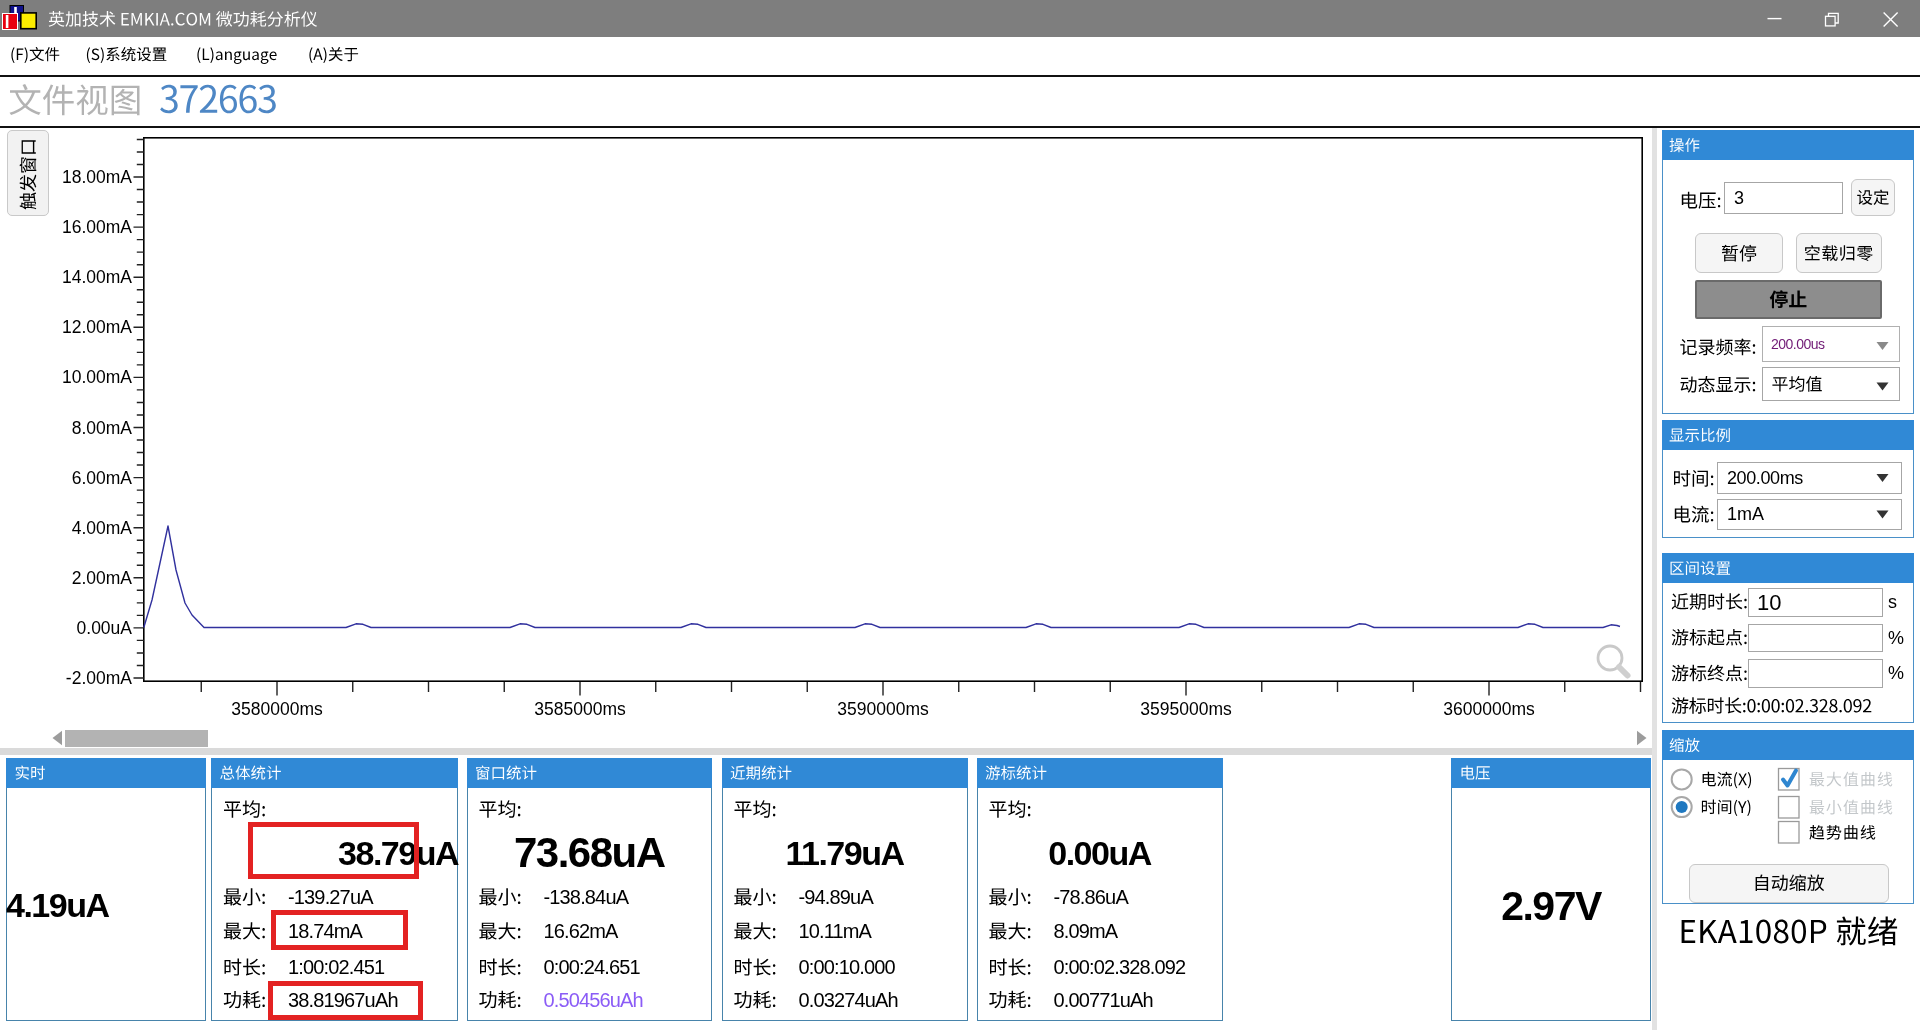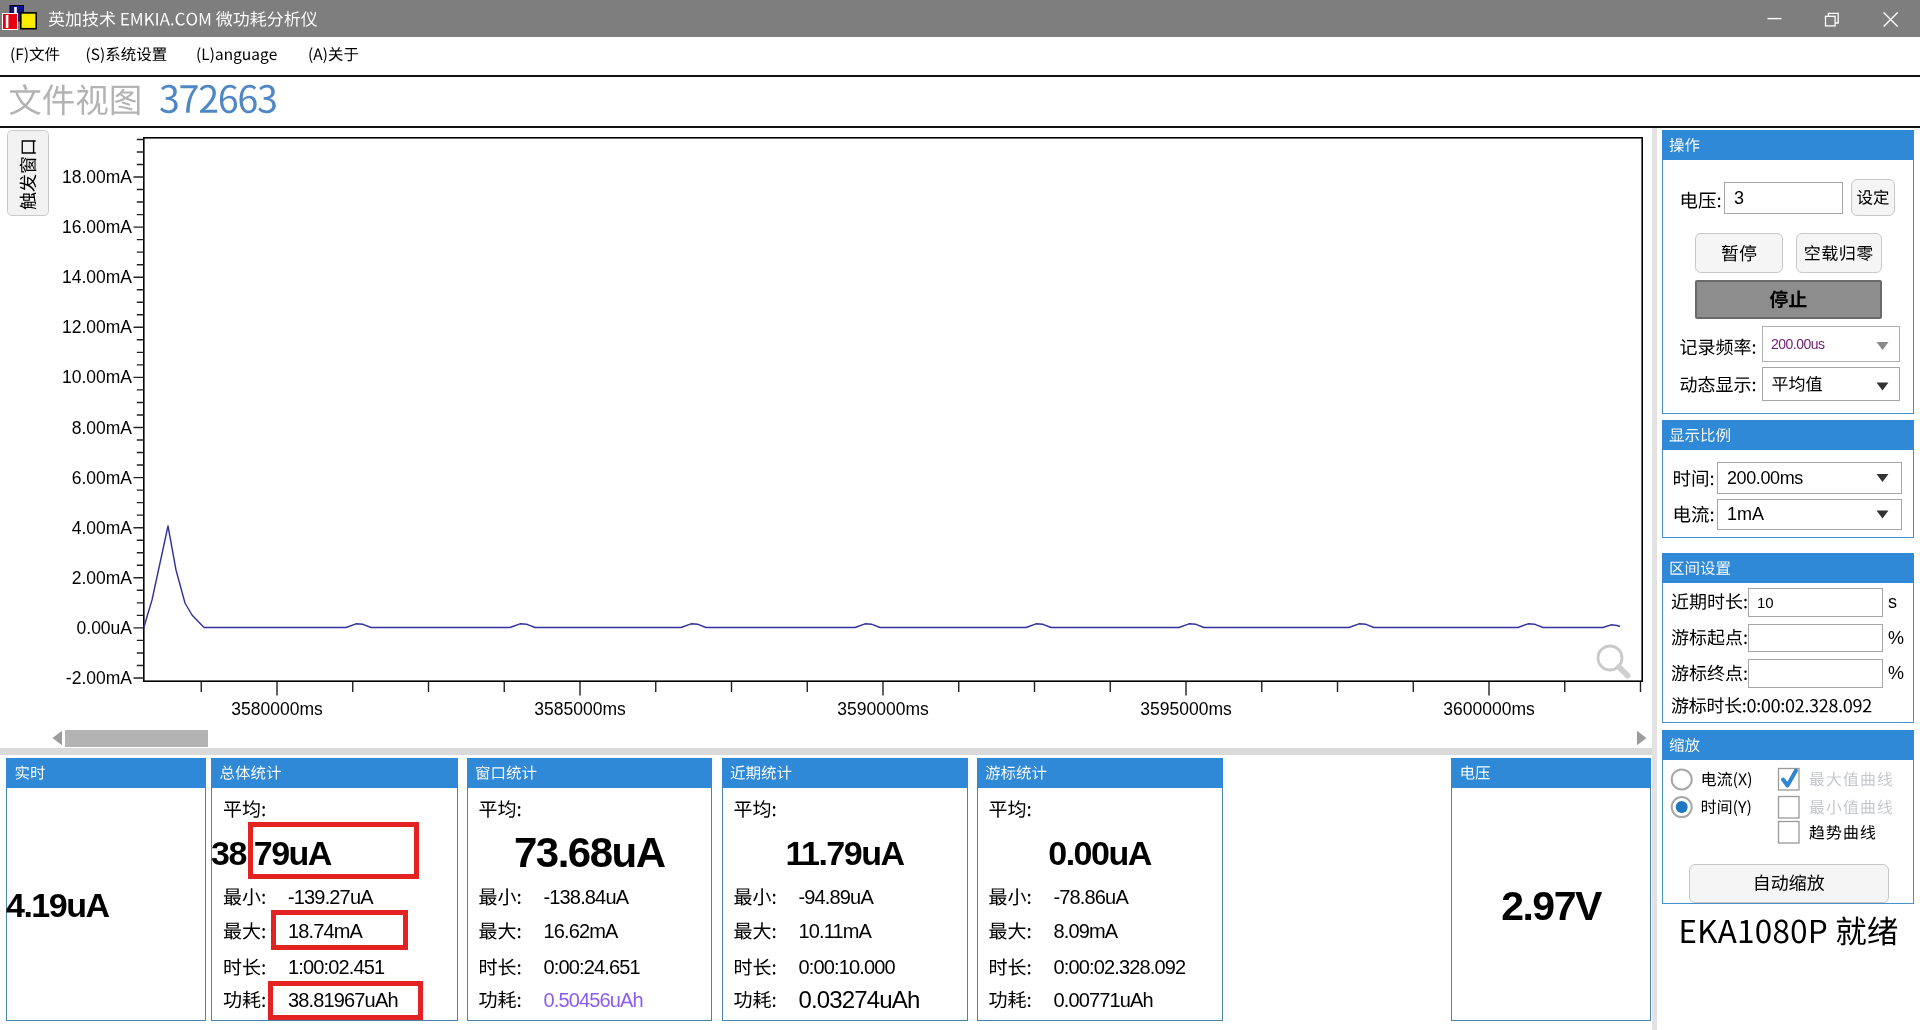--- a/index.html
+++ b/index.html
@@ -16,35 +16,35 @@
 <div style="position:absolute;left:211px;top:758px;width:247px;height:263px;background:#fff;border:1px solid #4884ab;box-sizing:border-box"></div>
 <div style="position:absolute;left:211px;top:758px;width:247px;height:29.5px;background:#3089d6"></div>
 <div style="position:absolute;left:466.5px;top:758px;width:245.5px;height:263px;background:#fff;border:1px solid #4884ab;box-sizing:border-box"></div>
 <div style="position:absolute;left:466.5px;top:758px;width:245.5px;height:29.5px;background:#3089d6"></div>
 <div style="position:absolute;left:721.5px;top:758px;width:246px;height:263px;background:#fff;border:1px solid #4884ab;box-sizing:border-box"></div>
 <div style="position:absolute;left:721.5px;top:758px;width:246px;height:29.5px;background:#3089d6"></div>
 <div style="position:absolute;left:976.5px;top:758px;width:246px;height:263px;background:#fff;border:1px solid #4884ab;box-sizing:border-box"></div>
 <div style="position:absolute;left:976.5px;top:758px;width:246px;height:29.5px;background:#3089d6"></div>
 <div style="position:absolute;left:1451px;top:758px;width:200px;height:263px;background:#fff;border:1px solid #4884ab;box-sizing:border-box"></div>
 <div style="position:absolute;left:1451px;top:758px;width:200px;height:29.5px;background:#3089d6"></div>
-<div style="position:absolute;left:211px;top:832.5px;width:247px;height:40px;line-height:40px;font-weight:bold;font-size:34px;letter-spacing:-1.5px;text-align:left;color:#000">38.79uA</div>
+<div style="position:absolute;left:211px;top:832.5px;width:247px;height:40px;line-height:40px;font-weight:bold;font-size:34px;letter-spacing:-1.5px;text-align:right;color:#000">38.79uA</div>
 <div style="position:absolute;left:288px;top:884.8px;width:170px;height:24px;line-height:24px;font-size:20px;letter-spacing:-0.85px;color:#000">-139.27uA</div>
 <div style="position:absolute;left:288px;top:919.0px;width:170px;height:24px;line-height:24px;font-size:20px;letter-spacing:-0.85px;color:#000">18.74mA</div>
 <div style="position:absolute;left:288px;top:955.2px;width:170px;height:24px;line-height:24px;font-size:20px;letter-spacing:-0.85px;color:#000">1:00:02.451</div>
 <div style="position:absolute;left:288px;top:987.7px;width:170px;height:24px;line-height:24px;font-size:20px;letter-spacing:-0.85px;color:#000000">38.81967uAh</div>
 <div style="position:absolute;left:466.5px;top:832.5px;width:245.5px;height:40px;line-height:40px;font-weight:bold;font-size:42px;letter-spacing:-1.5px;text-align:center;color:#000">73.68uA</div>
 <div style="position:absolute;left:543.5px;top:884.8px;width:170px;height:24px;line-height:24px;font-size:20px;letter-spacing:-0.85px;color:#000">-138.84uA</div>
 <div style="position:absolute;left:543.5px;top:919.0px;width:170px;height:24px;line-height:24px;font-size:20px;letter-spacing:-0.85px;color:#000">16.62mA</div>
 <div style="position:absolute;left:543.5px;top:955.2px;width:170px;height:24px;line-height:24px;font-size:20px;letter-spacing:-0.85px;color:#000">0:00:24.651</div>
 <div style="position:absolute;left:543.5px;top:987.7px;width:170px;height:24px;line-height:24px;font-size:20px;letter-spacing:-0.85px;color:#8b5cf6">0.50456uAh</div>
 <div style="position:absolute;left:721.5px;top:832.5px;width:246px;height:40px;line-height:40px;font-weight:bold;font-size:34px;letter-spacing:-1.5px;text-align:center;color:#000">11.79uA</div>
 <div style="position:absolute;left:798.5px;top:884.8px;width:170px;height:24px;line-height:24px;font-size:20px;letter-spacing:-0.85px;color:#000">-94.89uA</div>
 <div style="position:absolute;left:798.5px;top:919.0px;width:170px;height:24px;line-height:24px;font-size:20px;letter-spacing:-0.85px;color:#000">10.11mA</div>
 <div style="position:absolute;left:798.5px;top:955.2px;width:170px;height:24px;line-height:24px;font-size:20px;letter-spacing:-0.85px;color:#000">0:00:10.000</div>
-<div style="position:absolute;left:798.5px;top:987.7px;width:170px;height:24px;line-height:24px;font-size:24px;letter-spacing:-0.85px;color:#000">0.03274uAh</div>
+<div style="position:absolute;left:798.5px;top:987.7px;width:170px;height:24px;line-height:24px;font-size:20px;letter-spacing:-0.85px;color:#000">0.03274uAh</div>
 <div style="position:absolute;left:976.5px;top:832.5px;width:246px;height:40px;line-height:40px;font-weight:bold;font-size:34px;letter-spacing:-1.5px;text-align:center;color:#000">0.00uA</div>
 <div style="position:absolute;left:1053.5px;top:884.8px;width:170px;height:24px;line-height:24px;font-size:20px;letter-spacing:-0.85px;color:#000">-78.86uA</div>
 <div style="position:absolute;left:1053.5px;top:919.0px;width:170px;height:24px;line-height:24px;font-size:20px;letter-spacing:-0.85px;color:#000">8.09mA</div>
 <div style="position:absolute;left:1053.5px;top:955.2px;width:170px;height:24px;line-height:24px;font-size:20px;letter-spacing:-0.85px;color:#000">0:00:02.328.092</div>
 <div style="position:absolute;left:1053.5px;top:987.7px;width:170px;height:24px;line-height:24px;font-size:20px;letter-spacing:-0.85px;color:#000">0.00771uAh</div>
 <div style="position:absolute;left:6px;top:884.5px;width:200px;height:40px;line-height:40px;font-weight:bold;font-size:34px;letter-spacing:-1.5px;">4.19uA</div>
 <div style="position:absolute;left:1451px;top:885.5px;width:200px;height:40px;line-height:40px;font-weight:bold;font-size:41px;letter-spacing:-1.5px;text-align:center">2.97V</div>
 <div style="position:absolute;left:248px;top:822px;width:171px;height:56.5px;border:5px solid #e32222;box-sizing:border-box"></div>
 <div style="position:absolute;left:271px;top:910px;width:136.5px;height:40px;border:5px solid #e32222;box-sizing:border-box"></div>
 <div style="position:absolute;left:268px;top:981px;width:155px;height:38.5px;border:5px solid #e32222;box-sizing:border-box"></div>
@@ -63,21 +63,21 @@
 <div style="position:absolute;left:1795.5px;top:233px;width:86.5px;height:40px;background:#f5f5f5;border:1px solid #c8c8c8;border-radius:6px;box-sizing:border-box"></div>
 <div style="position:absolute;left:1695px;top:279.5px;width:186.5px;height:39.5px;background:#8d8d8d;border:2px solid #6a6a6a;box-sizing:border-box;border-radius:2px"></div>
 <div style="position:absolute;left:1762px;top:326px;width:138px;height:35.5px;background:#fff;border:1px solid #a6a6a6;box-sizing:border-box;border-color:#b0b0b0"></div>
 <div style="position:absolute;left:1771px;top:333px;width:100px;height:22px;line-height:22px;font-size:14px;color:#701a75;letter-spacing:-0.5px">200.00us</div>
 <div style="position:absolute;left:1762px;top:367px;width:138px;height:34px;background:#fff;border:1px solid #a6a6a6;box-sizing:border-box"></div>
 <div style="position:absolute;left:1717px;top:462px;width:185px;height:31.5px;background:#fff;border:1px solid #a6a6a6;box-sizing:border-box"></div>
 <div style="position:absolute;left:1727px;top:466px;width:110px;height:24px;line-height:24px;font-size:18px;letter-spacing:-0.4px">200.00ms</div>
 <div style="position:absolute;left:1717px;top:499px;width:185px;height:30.5px;background:#fff;border:1px solid #a6a6a6;box-sizing:border-box"></div>
 <div style="position:absolute;left:1727px;top:502px;width:110px;height:24px;line-height:24px;font-size:18px">1mA</div>
 <div style="position:absolute;left:1748px;top:588px;width:135px;height:28.5px;background:#fff;border:1px solid #a6a6a6;box-sizing:border-box"></div>
-<div style="position:absolute;left:1757px;top:591px;width:60px;height:23px;line-height:23px;font-size:15px">10</div>
+<div style="position:absolute;left:1757px;top:591px;width:60px;height:23px;line-height:23px;font-size:22px">10</div>
 <div style="position:absolute;left:1888px;top:590px;width:20px;height:24px;line-height:24px;font-size:18px">s</div>
 <div style="position:absolute;left:1748px;top:623.5px;width:135px;height:28.5px;background:#fff;border:1px solid #a6a6a6;box-sizing:border-box"></div>
 <div style="position:absolute;left:1888px;top:626px;width:20px;height:24px;line-height:24px;font-size:18px">%</div>
 <div style="position:absolute;left:1748px;top:659px;width:135px;height:28.5px;background:#fff;border:1px solid #a6a6a6;box-sizing:border-box"></div>
 <div style="position:absolute;left:1888px;top:661px;width:20px;height:24px;line-height:24px;font-size:18px">%</div>
 <div style="position:absolute;left:1689px;top:863.5px;width:199.5px;height:39px;background:#f5f5f5;border:1px solid #c8c8c8;border-radius:6px;box-sizing:border-box"></div>
 <svg style="position:absolute;left:0;top:0;pointer-events:none" width="1920" height="1030" viewBox="0 0 1920 1030" font-family="Liberation Sans,sans-serif">
 <path transform="translate(14.5,778.6)" fill="#fff" d="M8.3 -1.7C10.4 -0.9 12.5 0.2 13.7 1.1L14.4 0.2C13.1 -0.7 11.0 -1.8 8.9 -2.5ZM3.7 -8.6C4.6 -8.1 5.5 -7.4 6.0 -6.8L6.7 -7.7C6.3 -8.2 5.3 -8.9 4.4 -9.4ZM2.2 -6.2C3.1 -5.7 4.1 -5.0 4.6 -4.4L5.3 -5.3C4.8 -5.8 3.7 -6.5 2.9 -7.0ZM1.4 -11.3V-8.1H2.6V-10.2H12.9V-8.1H14.1V-11.3H8.8C8.6 -11.8 8.2 -12.6 7.8 -13.1L6.6 -12.8C6.9 -12.3 7.2 -11.7 7.4 -11.3ZM1.1 -4.0V-3.0H6.7C5.8 -1.5 4.2 -0.4 1.3 0.2C1.5 0.4 1.8 0.9 1.9 1.2C5.4 0.4 7.1 -1.0 8.0 -3.0H14.5V-4.0H8.4C8.8 -5.5 8.9 -7.3 9.0 -9.4H7.8C7.7 -7.2 7.6 -5.4 7.1 -4.0Z M22.8 -7.0C23.7 -5.8 24.7 -4.2 25.2 -3.2L26.2 -3.8C25.7 -4.8 24.6 -6.3 23.8 -7.5ZM20.5 -6.2V-2.7H17.9V-6.2ZM20.5 -7.3H17.9V-10.7H20.5ZM16.8 -11.7V-0.4H17.9V-1.6H21.6V-11.7ZM27.3 -12.9V-9.9H22.3V-8.8H27.3V-0.5C27.3 -0.2 27.2 -0.1 26.9 -0.1C26.6 -0.1 25.4 -0.1 24.2 -0.1C24.4 0.2 24.6 0.8 24.6 1.1C26.2 1.1 27.2 1.1 27.7 0.9C28.3 0.7 28.5 0.3 28.5 -0.5V-8.8H30.4V-9.9H28.5V-12.9Z"></path>
 <path transform="translate(219.5,778.6)" fill="#fff" d="M11.8 -3.3C12.6 -2.2 13.6 -0.8 13.9 0.2L14.8 -0.4C14.5 -1.4 13.6 -2.8 12.6 -3.8ZM6.4 -4.2C7.4 -3.5 8.6 -2.4 9.2 -1.6L10.0 -2.4C9.4 -3.1 8.2 -4.1 7.2 -4.8ZM4.4 -3.7V-0.5C4.4 0.7 4.8 1.1 6.7 1.1C7.1 1.1 9.8 1.1 10.2 1.1C11.6 1.1 12.0 0.6 12.2 -1.1C11.8 -1.2 11.3 -1.4 11.1 -1.6C11.0 -0.2 10.8 0.0 10.1 0.0C9.5 0.0 7.2 0.0 6.7 0.0C5.8 0.0 5.6 -0.1 5.6 -0.5V-3.7ZM2.1 -3.5C1.8 -2.3 1.3 -0.9 0.7 -0.1L1.7 0.4C2.4 -0.6 2.9 -2.0 3.2 -3.3ZM4.1 -8.8H11.4V-6.1H4.1ZM2.9 -9.9V-4.9H12.7V-9.9H10.2C10.7 -10.7 11.3 -11.6 11.8 -12.5L10.6 -13.0C10.2 -12.1 9.5 -10.8 8.9 -9.9H5.7L6.6 -10.4C6.4 -11.1 5.7 -12.2 5.0 -13.0L4.0 -12.5C4.6 -11.7 5.3 -10.6 5.5 -9.9Z M19.4 -13.0C18.6 -10.6 17.3 -8.3 16.0 -6.8C16.2 -6.5 16.5 -5.9 16.6 -5.6C17.1 -6.2 17.6 -6.8 18.0 -7.4V1.2H19.1V-9.4C19.6 -10.4 20.1 -11.5 20.5 -12.6ZM21.9 -2.7V-1.6H24.5V1.1H25.6V-1.6H28.1V-2.7H25.6V-8.1C26.6 -5.4 28.1 -2.8 29.7 -1.3C29.9 -1.6 30.3 -2.0 30.6 -2.2C28.9 -3.6 27.3 -6.2 26.4 -8.8H30.3V-9.9H25.6V-13.0H24.5V-9.9H20.1V-8.8H23.8C22.8 -6.1 21.2 -3.5 19.5 -2.1C19.8 -1.9 20.2 -1.5 20.4 -1.3C22.0 -2.7 23.5 -5.3 24.5 -8.0V-2.7Z M41.8 -5.5V-0.6C41.8 0.6 42.1 0.9 43.2 0.9C43.4 0.9 44.3 0.9 44.5 0.9C45.5 0.9 45.8 0.3 45.8 -1.8C45.6 -1.8 45.1 -2.0 44.9 -2.2C44.8 -0.4 44.7 -0.1 44.4 -0.1C44.2 -0.1 43.5 -0.1 43.4 -0.1C43.0 -0.1 43.0 -0.1 43.0 -0.6V-5.5ZM38.9 -5.4C38.8 -2.4 38.5 -0.7 35.9 0.2C36.2 0.5 36.5 0.9 36.6 1.2C39.4 0.0 39.9 -2.0 40.1 -5.4ZM31.7 -0.8 31.9 0.3C33.3 -0.1 35.1 -0.7 36.9 -1.3L36.7 -2.3C34.8 -1.7 32.9 -1.1 31.7 -0.8ZM40.2 -12.8C40.5 -12.1 40.9 -11.3 41.1 -10.8H37.3V-9.7H40.1C39.4 -8.8 38.3 -7.3 38.0 -7.0C37.7 -6.7 37.3 -6.6 37.0 -6.5C37.1 -6.3 37.3 -5.7 37.4 -5.4C37.8 -5.6 38.5 -5.7 44.1 -6.2C44.3 -5.8 44.6 -5.4 44.7 -5.1L45.7 -5.6C45.2 -6.5 44.2 -8.0 43.4 -9.0L42.5 -8.6C42.8 -8.1 43.2 -7.6 43.5 -7.1L39.2 -6.7C39.9 -7.6 40.8 -8.8 41.5 -9.7H45.7V-10.8H41.2L42.2 -11.1C42.0 -11.6 41.6 -12.4 41.3 -13.1ZM31.9 -6.6C32.2 -6.7 32.5 -6.7 34.4 -7.0C33.7 -6.0 33.1 -5.3 32.8 -5.0C32.3 -4.4 32.0 -4.0 31.6 -4.0C31.8 -3.6 32.0 -3.1 32.0 -2.8C32.3 -3.0 32.9 -3.2 36.7 -4.0C36.7 -4.3 36.7 -4.7 36.7 -5.1L33.8 -4.5C35.0 -5.8 36.1 -7.5 37.1 -9.2L36.1 -9.8C35.8 -9.2 35.4 -8.6 35.1 -8.1L33.2 -7.9C34.1 -9.2 35.1 -10.9 35.8 -12.5L34.6 -13.1C33.9 -11.2 32.8 -9.2 32.4 -8.7C32.1 -8.2 31.8 -7.8 31.5 -7.8C31.7 -7.4 31.9 -6.8 31.9 -6.6Z M48.6 -12.0C49.5 -11.3 50.6 -10.2 51.1 -9.6L51.9 -10.4C51.3 -11.1 50.2 -12.1 49.4 -12.8ZM47.2 -8.2V-7.0H49.7V-1.4C49.7 -0.8 49.2 -0.3 48.9 -0.1C49.1 0.1 49.4 0.6 49.5 0.9C49.8 0.6 50.2 0.3 53.1 -1.8C53.0 -2.0 52.8 -2.5 52.8 -2.8L50.9 -1.5V-8.2ZM56.2 -13.0V-7.9H52.3V-6.7H56.2V1.2H57.4V-6.7H61.4V-7.9H57.4V-13.0Z"></path>
 <path transform="translate(475.0,778.6)" fill="#fff" d="M5.8 -10.4C4.5 -9.5 2.8 -8.7 1.3 -8.3L1.9 -7.4C3.6 -7.9 5.3 -8.8 6.6 -9.9ZM8.9 -9.8C10.5 -9.1 12.6 -8.0 13.5 -7.3L14.3 -8.0C13.2 -8.8 11.2 -9.8 9.6 -10.4ZM6.7 -8.9C6.5 -8.4 6.1 -7.8 5.7 -7.3H2.5V1.3H3.7V0.6H11.9V1.2H13.1V-7.3H6.9C7.3 -7.7 7.6 -8.2 7.9 -8.6ZM3.7 -0.3V-6.4H11.9V-0.3ZM5.7 -3.4C6.3 -3.1 6.9 -2.8 7.6 -2.5C6.6 -1.9 5.5 -1.5 4.3 -1.3C4.5 -1.1 4.7 -0.7 4.8 -0.5C6.1 -0.8 7.4 -1.3 8.5 -2.1C9.3 -1.6 10.0 -1.2 10.5 -0.8L11.1 -1.5C10.6 -1.8 9.9 -2.2 9.2 -2.6C9.9 -3.2 10.5 -4.0 10.9 -4.9L10.3 -5.2L10.1 -5.2H6.6C6.8 -5.5 6.9 -5.7 7.0 -6.0L6.1 -6.1C5.8 -5.4 5.1 -4.5 4.2 -3.8C4.5 -3.7 4.8 -3.4 4.9 -3.2C5.4 -3.6 5.8 -4.0 6.1 -4.4H9.7C9.3 -3.9 8.9 -3.4 8.4 -3.0C7.7 -3.4 6.9 -3.7 6.2 -4.0ZM6.6 -12.8C6.8 -12.5 7.0 -12.1 7.1 -11.7H1.2V-9.3H2.4V-10.8H13.1V-9.3H14.3V-11.7H8.5C8.3 -12.2 8.1 -12.7 7.8 -13.1Z M17.5 -11.4V0.9H18.7V-0.5H27.8V0.8H29.1V-11.4ZM18.7 -1.7V-10.2H27.8V-1.7Z M41.8 -5.5V-0.6C41.8 0.6 42.1 0.9 43.2 0.9C43.4 0.9 44.3 0.9 44.5 0.9C45.5 0.9 45.8 0.3 45.8 -1.8C45.6 -1.8 45.1 -2.0 44.9 -2.2C44.8 -0.4 44.7 -0.1 44.4 -0.1C44.2 -0.1 43.5 -0.1 43.4 -0.1C43.0 -0.1 43.0 -0.1 43.0 -0.6V-5.5ZM38.9 -5.4C38.8 -2.4 38.5 -0.7 35.9 0.2C36.2 0.5 36.5 0.9 36.6 1.2C39.4 0.0 39.9 -2.0 40.1 -5.4ZM31.7 -0.8 31.9 0.3C33.3 -0.1 35.1 -0.7 36.9 -1.3L36.7 -2.3C34.8 -1.7 32.9 -1.1 31.7 -0.8ZM40.2 -12.8C40.5 -12.1 40.9 -11.3 41.1 -10.8H37.3V-9.7H40.1C39.4 -8.8 38.3 -7.3 38.0 -7.0C37.7 -6.7 37.3 -6.6 37.0 -6.5C37.1 -6.3 37.3 -5.7 37.4 -5.4C37.8 -5.6 38.5 -5.7 44.1 -6.2C44.3 -5.8 44.6 -5.4 44.7 -5.1L45.7 -5.6C45.2 -6.5 44.2 -8.0 43.4 -9.0L42.5 -8.6C42.8 -8.1 43.2 -7.6 43.5 -7.1L39.2 -6.7C39.9 -7.6 40.8 -8.8 41.5 -9.7H45.7V-10.8H41.2L42.2 -11.1C42.0 -11.6 41.6 -12.4 41.3 -13.1ZM31.9 -6.6C32.2 -6.7 32.5 -6.7 34.4 -7.0C33.7 -6.0 33.1 -5.3 32.8 -5.0C32.3 -4.4 32.0 -4.0 31.6 -4.0C31.8 -3.6 32.0 -3.1 32.0 -2.8C32.3 -3.0 32.9 -3.2 36.7 -4.0C36.7 -4.3 36.7 -4.7 36.7 -5.1L33.8 -4.5C35.0 -5.8 36.1 -7.5 37.1 -9.2L36.1 -9.8C35.8 -9.2 35.4 -8.6 35.1 -8.1L33.2 -7.9C34.1 -9.2 35.1 -10.9 35.8 -12.5L34.6 -13.1C33.9 -11.2 32.8 -9.2 32.4 -8.7C32.1 -8.2 31.8 -7.8 31.5 -7.8C31.7 -7.4 31.9 -6.8 31.9 -6.6Z M48.6 -12.0C49.5 -11.3 50.6 -10.2 51.1 -9.6L51.9 -10.4C51.3 -11.1 50.2 -12.1 49.4 -12.8ZM47.2 -8.2V-7.0H49.7V-1.4C49.7 -0.8 49.2 -0.3 48.9 -0.1C49.1 0.1 49.4 0.6 49.5 0.9C49.8 0.6 50.2 0.3 53.1 -1.8C53.0 -2.0 52.8 -2.5 52.8 -2.8L50.9 -1.5V-8.2ZM56.2 -13.0V-7.9H52.3V-6.7H56.2V1.2H57.4V-6.7H61.4V-7.9H57.4V-13.0Z"></path>

